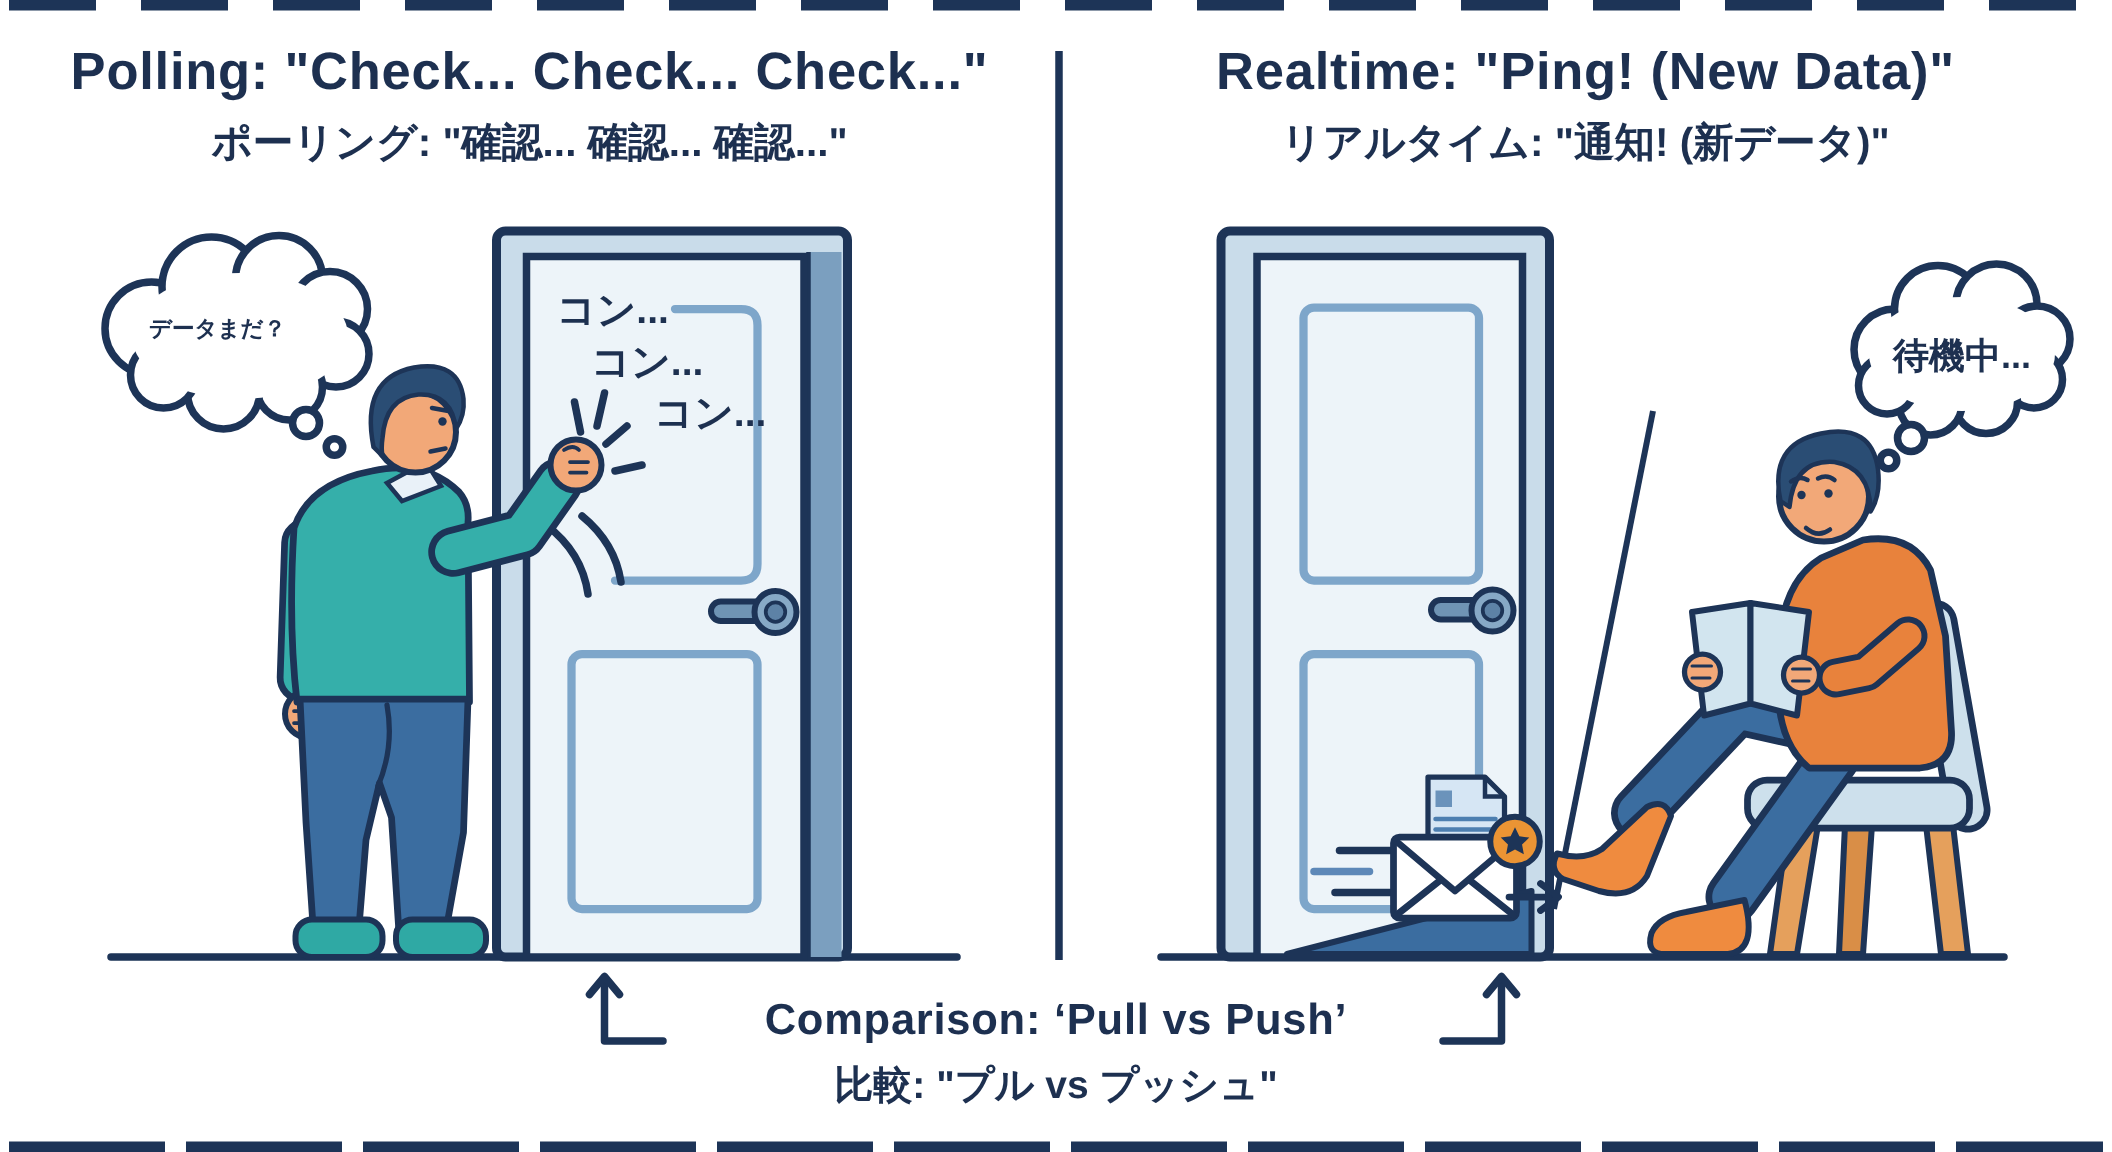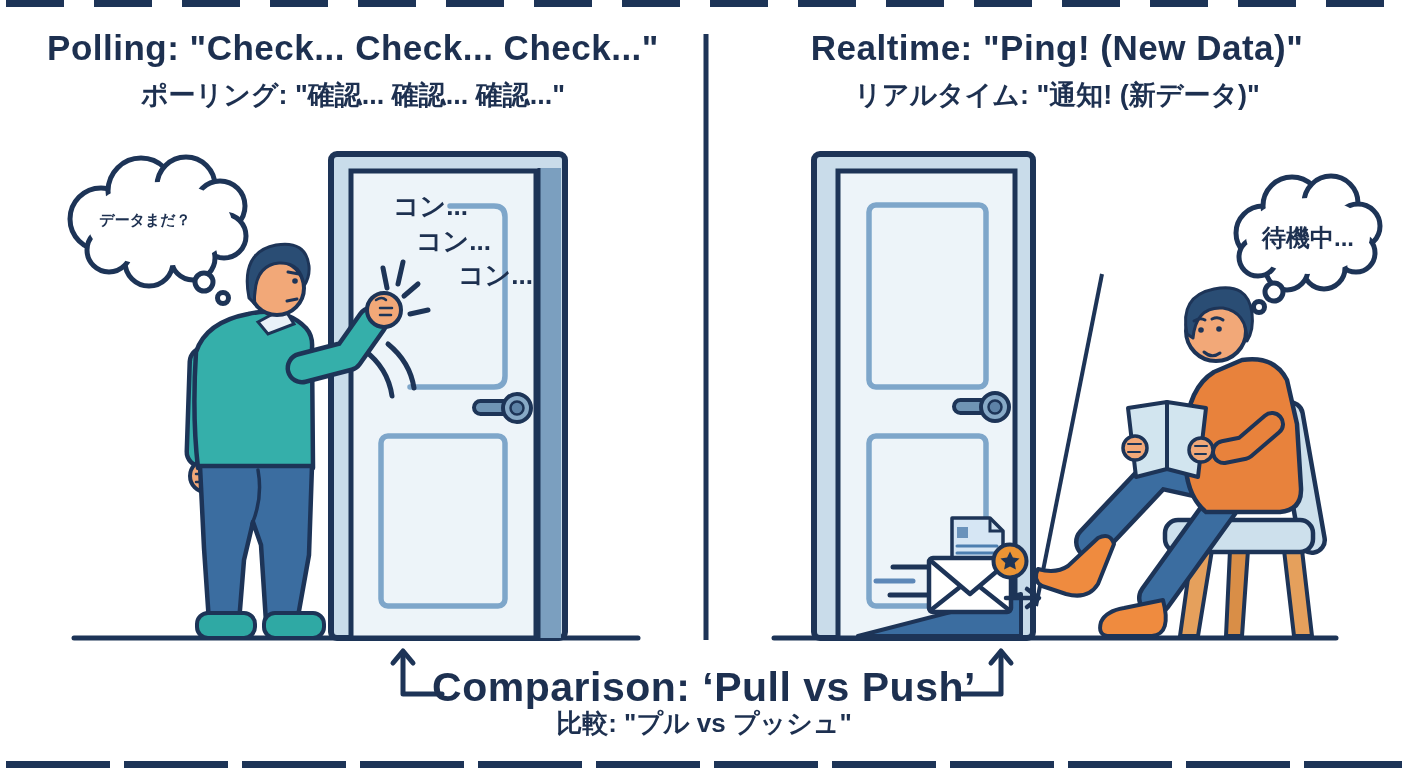--- a/index.html
+++ b/index.html
@@ -7,23 +7,23 @@
     position:relative;width:1408px;height:768px;background:#ffffff;
     font-family:"Liberation Sans", sans-serif;overflow:hidden;
   }
   .stage svg{position:absolute;left:0;top:0;}
   .txt{position:absolute;color:#1d3050;font-weight:700;line-height:1.15;}
   .center{text-align:center;}
   .title-en{font-size:35px;letter-spacing:.5px;}
   .title-jp{font-size:27px;}
   .bubble-txt{font-size:15px;}
   .bubble-txt-r{font-size:24px;text-align:center;}
-  .knock{font-size:26px;white-space:nowrap;margin-left:22px;}
+  .knock{font-size:26px;white-space:nowrap;}
   .ping-label{font-size:24px;line-height:1.3;}
-  .caption-en{font-size:41px;letter-spacing:.5px;}
+  .caption-en{font-size:29px;letter-spacing:.5px;}
   .caption-jp{font-size:26px;}
 </style>
 </head>
 <body>
 
 <div class="stage">
 
 <svg width="1408" height="768" viewBox="0 0 1408 768">
 
   <g>

